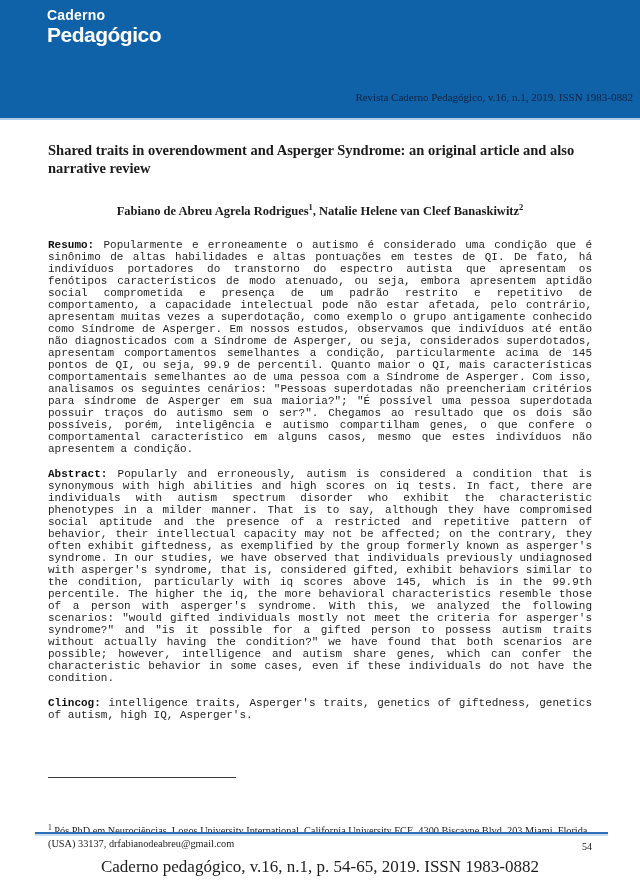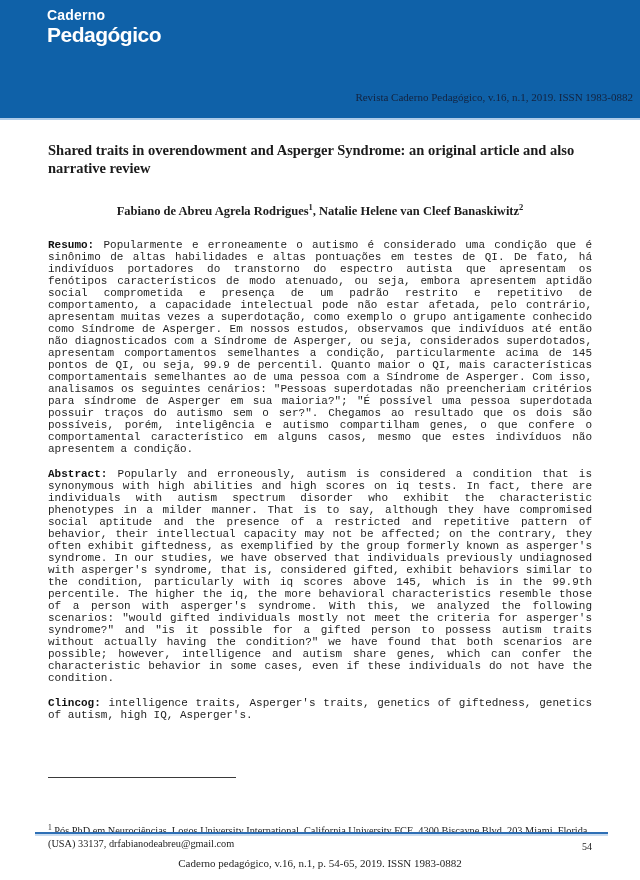--- a/index.html
+++ b/index.html
@@ -126,21 +126,21 @@
     top: 841px;
     font-size: 10px;
     color: #1d1d1d;
   }
   .footer-citation {
     position: absolute;
     left: 0;
     right: 0;
     top: 857px;
     text-align: center;
-    font-size: 11px;
+    font-size: 17px;
     color: #1d1d1d;
   }
 </style>
 </head>
 <body>
 
 <div class="page">
 
   <div class="header">
     <div class="logo">

